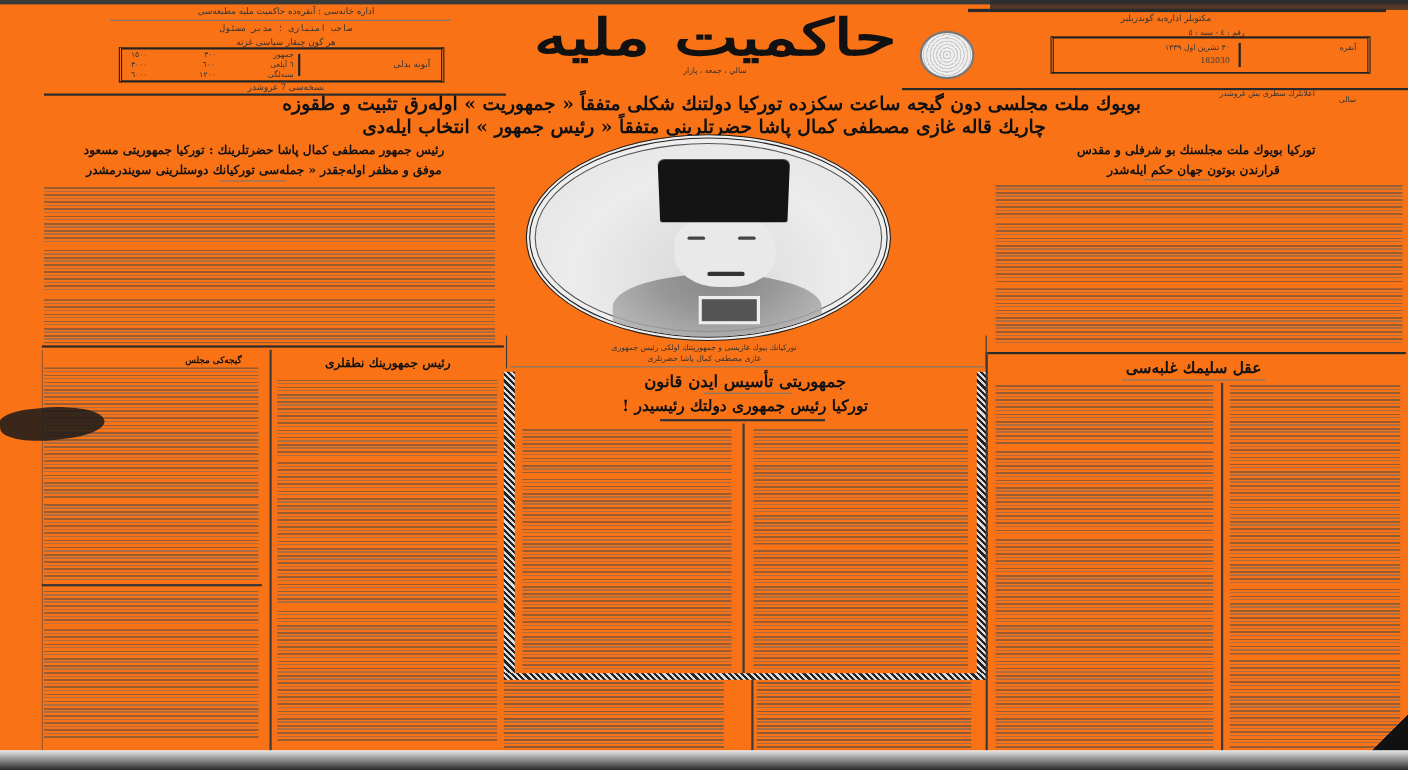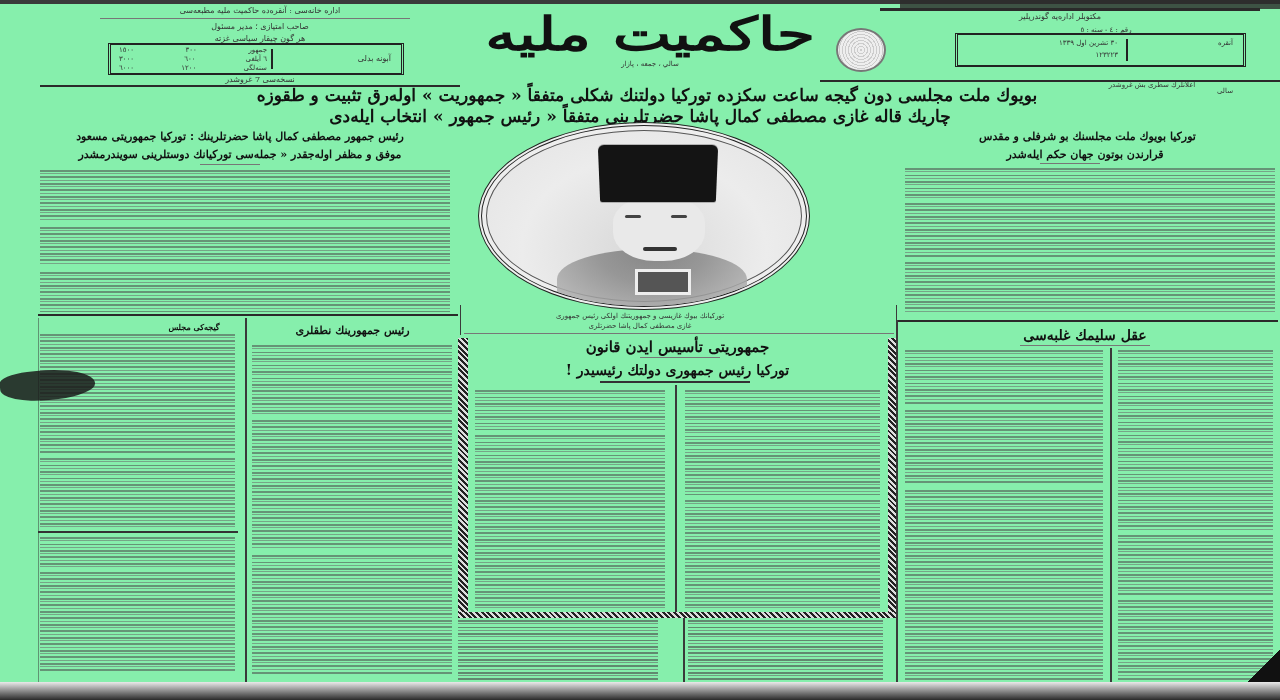--- a/index.html
+++ b/index.html
@@ -1,17 +1,17 @@
 <!DOCTYPE html>
 <html><head>
 <meta charset="utf-8">
 <style>
   html,body{margin:0;padding:0;}
   body{width:1280px;height:700px;overflow:hidden;background:#f4f4f2;position:relative;font-family:"DejaVu Serif",serif;color:#1a1a1a;}
-  .page{position:absolute;left:0;top:0;width:1280px;height:700px;background:#86efac;}
+  .page{position:absolute;left:0;top:0;width:1280px;height:700px;background:#f97316;}
   .rtl{direction:rtl;unicode-bidi:embed;}
   .abs{position:absolute;}
   
   .topedge{left:0;top:0;width:1280px;height:4px;background:#3a3a3a;}
   .topedge2{left:900px;top:0;width:380px;height:9px;background:#2b2b2b;opacity:.8;}
   
   .masthead{left:470px;top:6px;width:360px;height:62px;text-align:center;}
   .mast-title{font-family:"DejaVu Serif",serif;font-size:46px;font-weight:bold;line-height:56px;color:#111;letter-spacing:-1px;transform:scaleX(1.35);display:inline-block;}
   .mast-sub{font-size:7px;color:#333;margin-top:-2px;}
   .seal{left:836px;top:28px;width:46px;height:40px;border-radius:50%;border:2px solid #777;background:repeating-radial-gradient(circle,#ccc 0 1px,#eee 1px 3px);}
@@ -48,21 +48,21 @@
 </head>
 <body>
 
 <div class="page">
 
   <div class="abs topedge"></div>
   <div class="abs topedge2"></div>
 
   <div class="abs infotop rtl" style="left:100px;top:6px;width:320px;">اداره خانه‌سى : آنقره‌ده حاكميت مليه مطبعه‌سى</div>
   <div class="abs thinrule" style="left:100px;top:18px;width:310px;"></div>
-  <div class="abs infotop rtl" style="left:150px;top:22px;width:220px;">صاحب امتيازى ؛ مدير مسئول</div>
+  <div class="abs infotop rtl" style="left:150px;top:22px;width:220px;font-family:Liberation Mono, monospace;">صاحب امتيازى ؛ مدير مسئول</div>
   <div class="abs infotop rtl" style="left:130px;top:34px;width:260px;">هر گون چيقار سياسى غزته</div>
   <div class="abs infobox" style="left:108px;top:43px;width:290px;height:28px;">
     <div class="abs cell rtl" style="right:10px;top:9px;font-size:8px;">آبونه بدلى</div>
     <div class="abs vdiv" style="left:160px;top:4px;height:20px;"></div>
     <div class="abs" style="left:8px;top:1px;width:148px;">
       <div class="cell rtl" style="display:flex;justify-content:space-between;">
         <span>جمهور</span>
         <span>٣٠٠</span>
         <span>١٥٠٠</span>
       </div>
@@ -88,21 +88,21 @@
   <div class="abs seal"></div>
 
   <div class="abs rule" style="left:880px;top:8px;width:380px;height:3px;"></div>
   <div class="abs infotop rtl" style="left:960px;top:12px;width:200px;">مكتوبلر اداره‌يه گوندريلير</div>
   <div class="abs infotop rtl" style="left:916px;top:25px;width:380px;font-size:7px;">رقم : ٤ - سنه : ٥</div>
   <div class="abs infobox" style="left:955px;top:33px;width:285px;height:30px;">
     <div class="abs vdiv" style="left:168px;top:4px;height:22px;"></div>
     <div class="abs cell rtl" style="right:10px;top:4px;">آنقره</div>
     <div class="abs cell rtl" style="right:10px;top:16px;margin-top:36px;">سالى</div>
     <div class="abs cell rtl" style="left:20px;top:4px;width:140px;text-align:right;">٣٠ تشرين اول ١٣٣٩</div>
-    <div class="abs cell rtl" style="left:20px;top:16px;width:140px;text-align:right;">١٢٣٢٢٣</div>
+    <div class="abs cell rtl" style="left:20px;top:16px;width:140px;text-align:right;">182030</div>
   </div>
   <div class="abs infotop rtl" style="left:1012px;top:68px;width:280px;font-size:7px;margin-top:12px;">اعلانلرك سطرى بش غروشدر</div>
   <div class="abs rule" style="left:820px;top:80px;width:460px;"></div>
 
   <div class="abs banner rtl" style="left:32px;top:85px;width:1230px;">بويوك ملت مجلسى دون گيجه ساعت سكزده تورکيا دولتنك شكلى متفقاً « جمهوريت » اولەرق تثبيت و طقوزه</div>
   <div class="abs banner rtl" style="left:230px;top:106px;width:820px;">چاريك قاله غازى مصطفى كمال پاشا حضرتلرينى متفقاً « رئيس جمهور » انتخاب ايله‌دى</div>
 
   <div class="abs sub-h rtl" style="left:30px;top:146px;width:420px;font-size:11px;">موفق و مظفر اولەجقدر « جمله‌سى تورکيانك دوستلرينى سويندرمشدر</div>
   <div class="abs sub-h rtl" style="left:30px;top:128px;width:420px;font-size:11px;">رئيس جمهور مصطفى كمال پاشا حضرتلرينك : تورکيا جمهوريتى مسعود</div>
   <div class="abs thinrule" style="left:200px;top:164px;width:60px;"></div>

